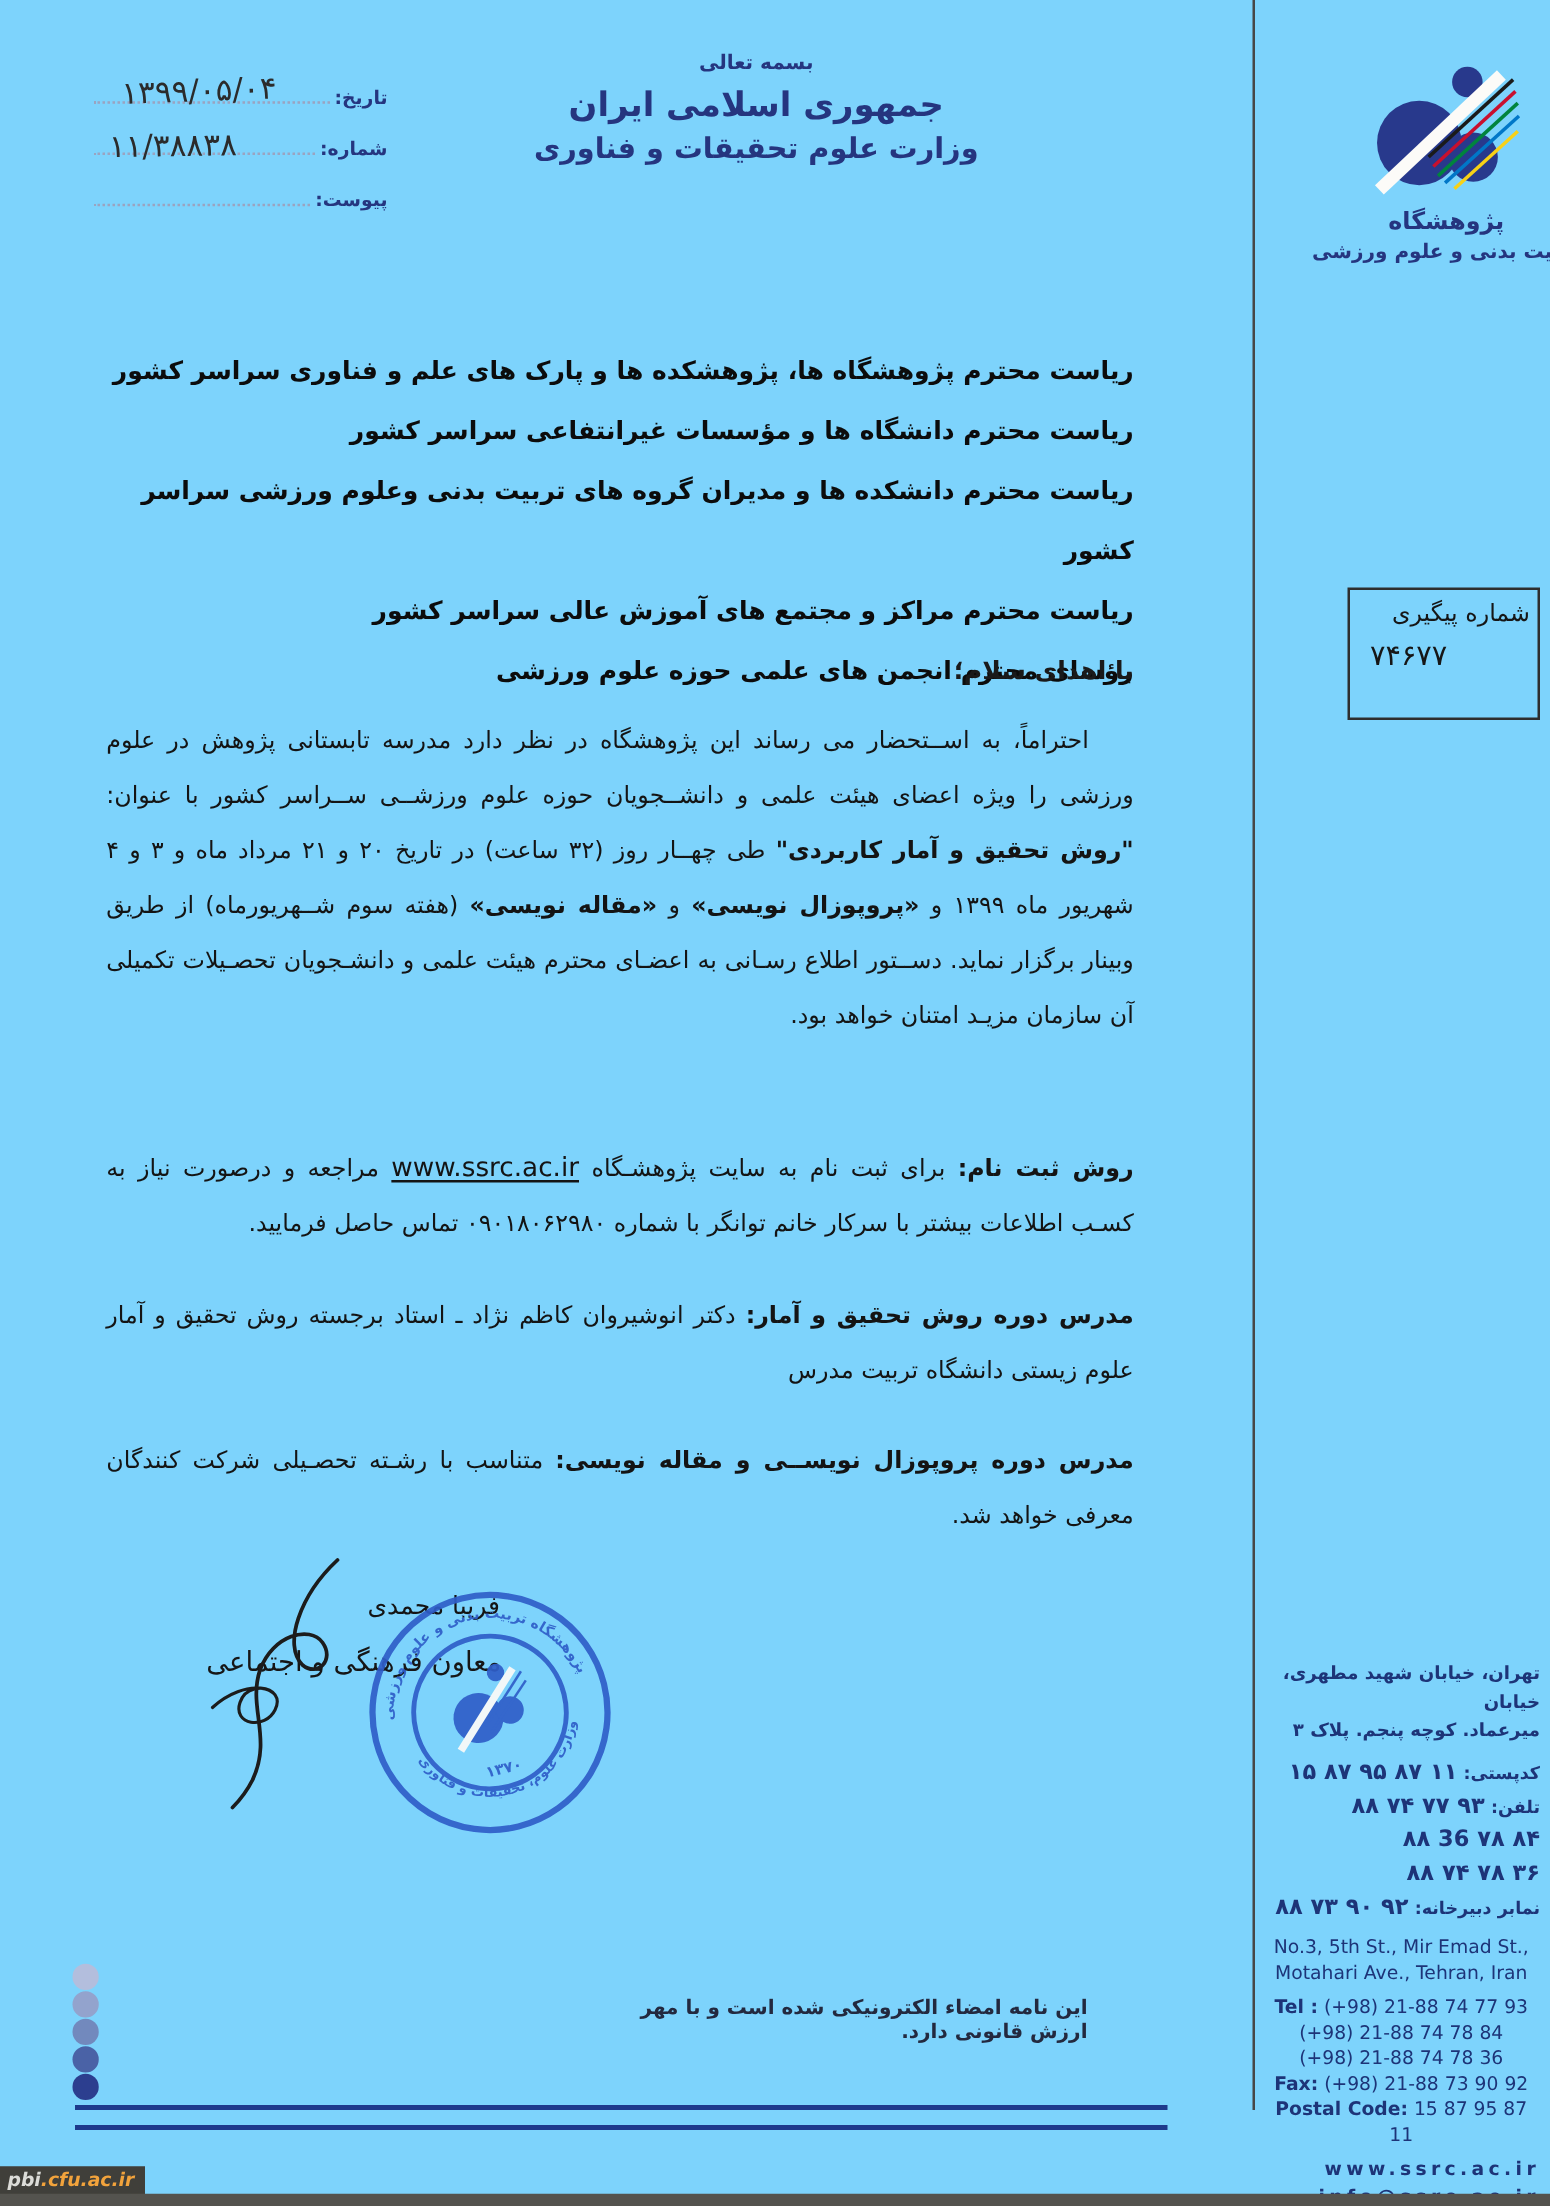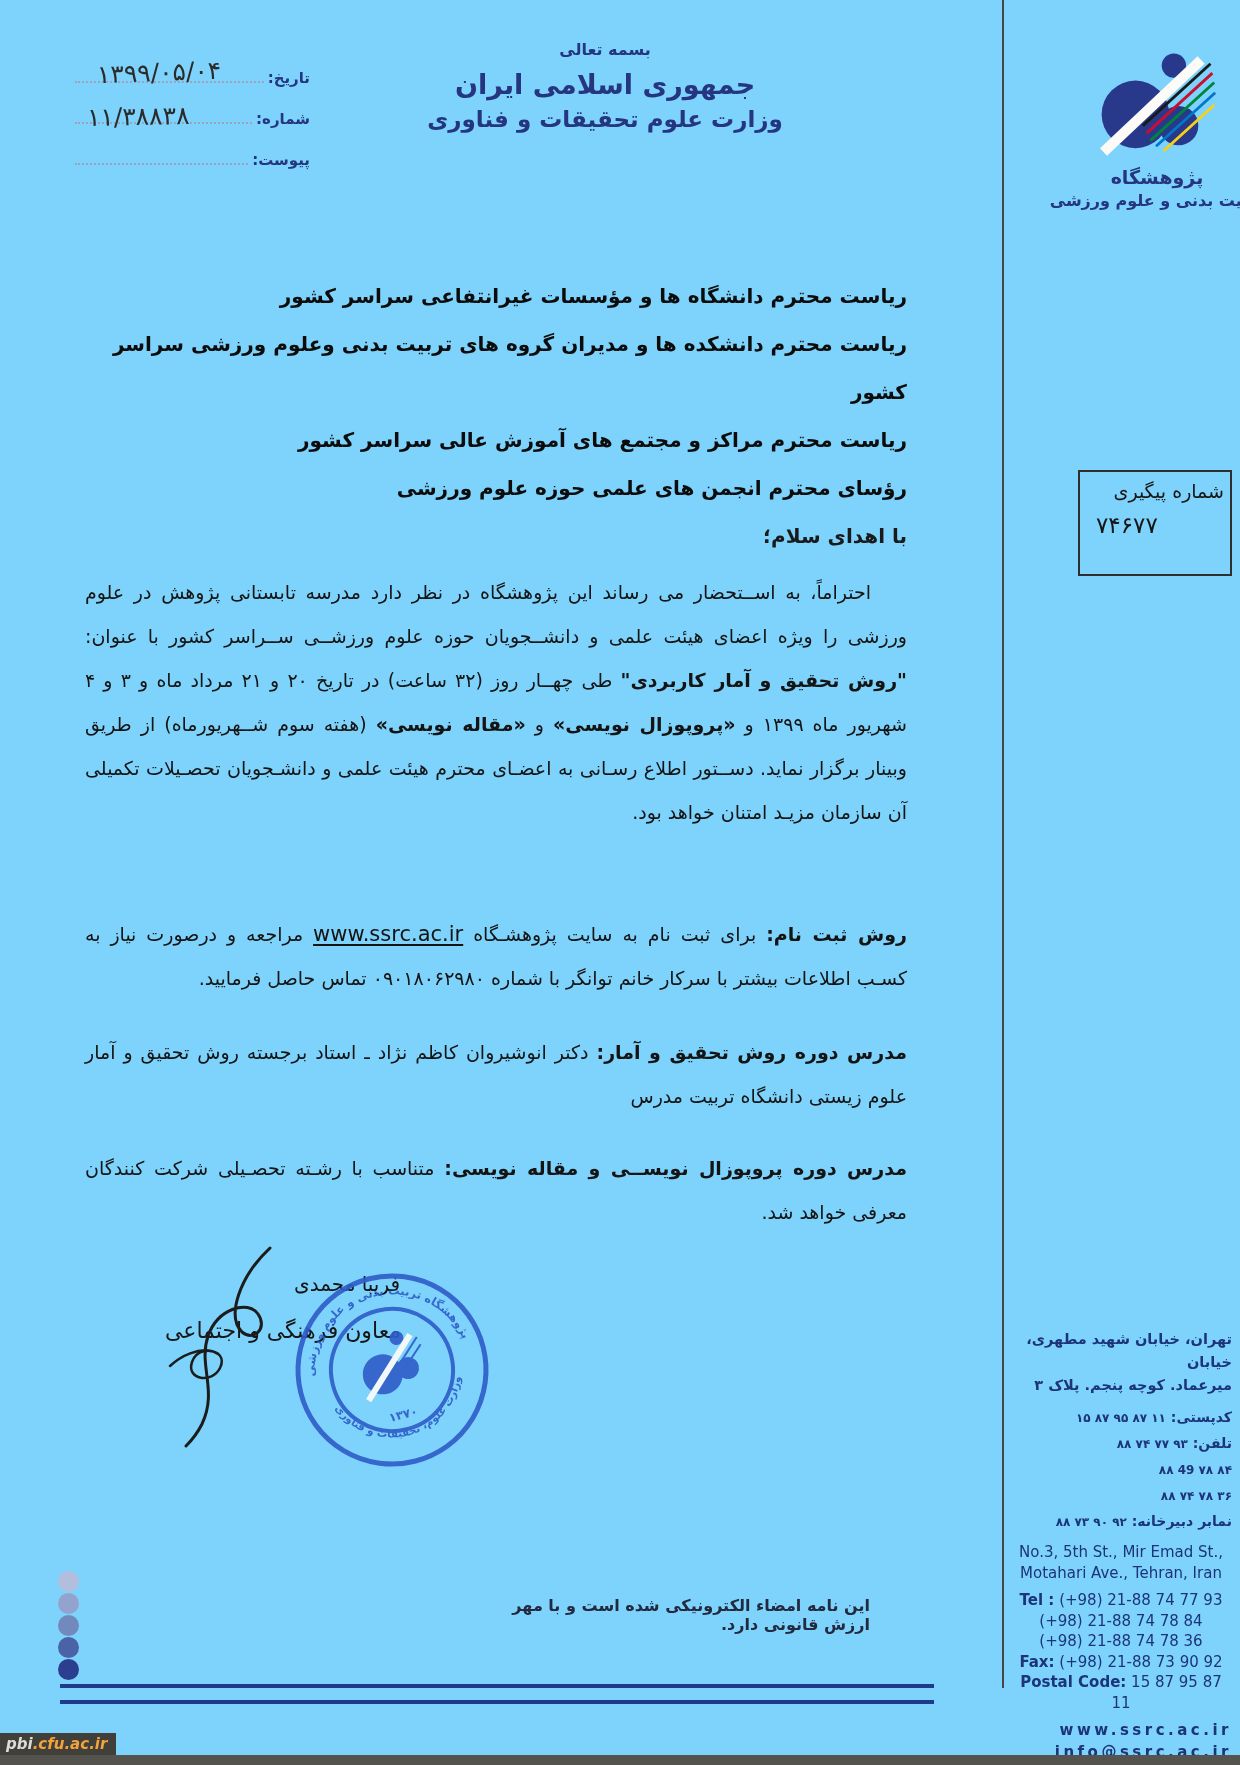--- a/index.html
+++ b/index.html
@@ -52,21 +52,21 @@
   .sig-title { position:absolute; left:138px; top:1318px; width:290px; text-align:center; font-size:22px; color:#161616; }
   .sig-svg   { position:absolute; left:152px; top:1238px; }
   .stamp     { position:absolute; left:290px; top:1268px; opacity:0.92; transform:rotate(-14deg); }
   .stamp text { font-family:"DejaVu Sans", sans-serif; }
 
   
   .contact { position:absolute; left:1010px; top:1328px; width:222px; color:#1d3478; }
   .c-fa { direction:rtl; text-align:right; font-weight:bold; }
   .c-addr { font-size:14.5px; line-height:23px; }
   .c-row { font-size:14px; line-height:25px; white-space:nowrap; }
-  .c-num { direction:ltr; unicode-bidi:isolate; font-size:12px; }
+  .c-num { direction:ltr; unicode-bidi:isolate; font-size:18px; }
   .c-ind { padding-left:32px; }
   .c-en { direction:ltr; text-align:center; font-size:15px; line-height:20.5px; margin-top:7px; }
   .c-en .lbl { font-weight:bold; }
   .c-web { direction:ltr; text-align:right; font-weight:bold; font-size:15px; letter-spacing:3.5px; line-height:22px; margin-top:6px; white-space:nowrap; }
 
   
   .note { position:absolute; left:488px; top:1596px; width:382px; direction:rtl; text-align:right;
     font-weight:bold; font-size:16px; color:#23293f; }
   .dots { position:absolute; left:58px; top:1571px; }
   .dot { width:21px; height:21px; border-radius:50%; margin-bottom:1px; }
@@ -123,20 +123,21 @@
     <div class="inst-name1">پژوهشگاه</div>
     <div class="inst-name2">تربیت بدنی و علوم ورزشی</div>
   </div>
 
   <div class="tracking">
     <span class="tracking-label">شماره پیگیری</span>
     <span class="tracking-value">۷۴۶۷۷</span>
   </div>
 
   <div class="rtl-block recipients">
+    <div>ریاست محترم پژوهشگاه ها، پژوهشکده ها و پارک های علم و فناوری سراسر کشور</div>
     <div>ریاست محترم دانشگاه ها و مؤسسات غیرانتفاعی سراسر کشور</div>
     <div>ریاست محترم دانشکده ها و مدیران گروه های تربیت بدنی وعلوم ورزشی سراسر کشور</div>
     <div>ریاست محترم مراکز و مجتمع های آموزش عالی سراسر کشور</div>
     <div>رؤسای محترم انجمن های علمی حوزه علوم ورزشی</div>
   </div>
 
   <div class="rtl-block salutation">با اهدای سلام؛</div>
 
   <p class="rtl-block para para1"><span>احتراماً، به اســتحضار می رساند این پژوهشگاه در نظر دارد مدرسه تابستانی پژوهش در علوم ورزشی را ویژه اعضای هیئت علمی و دانشــجویان حوزه علوم ورزشــی ســراسر کشور با عنوان: </span><span class="b">"روش تحقیق و آمار کاربردی"</span><span> طی چهــار روز (۳۲ ساعت) در تاریخ ۲۰ و ۲۱ مرداد ماه و ۳ و ۴ شهریور ماه ۱۳۹۹ و </span><span class="b">«پروپوزال نویسی»</span><span> و </span><span class="b">«مقاله نویسی»</span><span> (هفته سوم شــهریورماه) از طریق وبینار برگزار نماید. دســتور اطلاع رسـانی به اعضـای محترم هیئت علمی و دانشـجویان تحصـیلات تکمیلی آن سازمان مزیـد امتنان خواهد بود.</span></p>
 
@@ -177,21 +178,21 @@
       <line x1="99" y1="118" x2="136" y2="84" stroke="#2f5ec9" stroke-width="2"></line>
     </g>
   </svg>
 
   <div class="contact">
     <div class="c-fa">
       <div class="c-addr">تهران، خیابان شهید مطهری، خیابان</div>
       <div class="c-addr" style="margin-bottom:8px;">میرعماد. کوچه پنجم. پلاک ۳</div>
       <div class="c-row"><span>کدپستی:</span> <span class="c-num">۱۵ ۸۷ ۹۵ ۸۷ ۱۱</span></div>
       <div class="c-row"><span>تلفن:</span> <span class="c-num">۸۸ ۷۴ ۷۷ ۹۳</span></div>
-      <div class="c-row c-ind"><span class="c-num">۸۸ 49 ۷۸ ۸۴</span></div>
+      <div class="c-row c-ind"><span class="c-num">۸۸ 36 ۷۸ ۸۴</span></div>
       <div class="c-row c-ind"><span class="c-num">۸۸ ۷۴ ۷۸ ۳۶</span></div>
       <div class="c-row"><span>نمابر دبیرخانه:</span> <span class="c-num">۸۸ ۷۳ ۹۰ ۹۲</span></div>
     </div>
     <div class="c-en">
       <div>No.3, 5th St., Mir Emad St.,</div>
       <div style="margin-bottom:7px;">Motahari Ave., Tehran, Iran</div>
       <div><span class="lbl">Tel :</span> <span>(+98) 21-88 74 77 93</span></div>
       <div>(+98) 21-88 74 78 84</div>
       <div>(+98) 21-88 74 78 36</div>
       <div><span class="lbl">Fax:</span> <span>(+98) 21-88 73 90 92</span></div>

